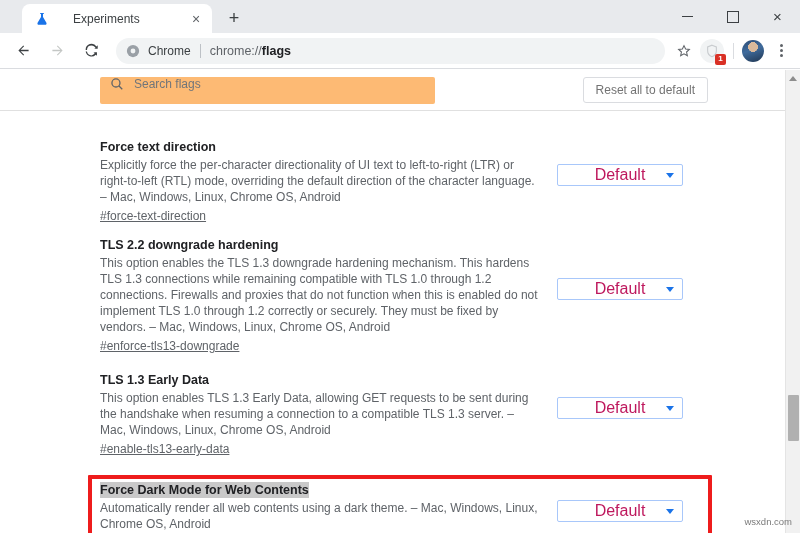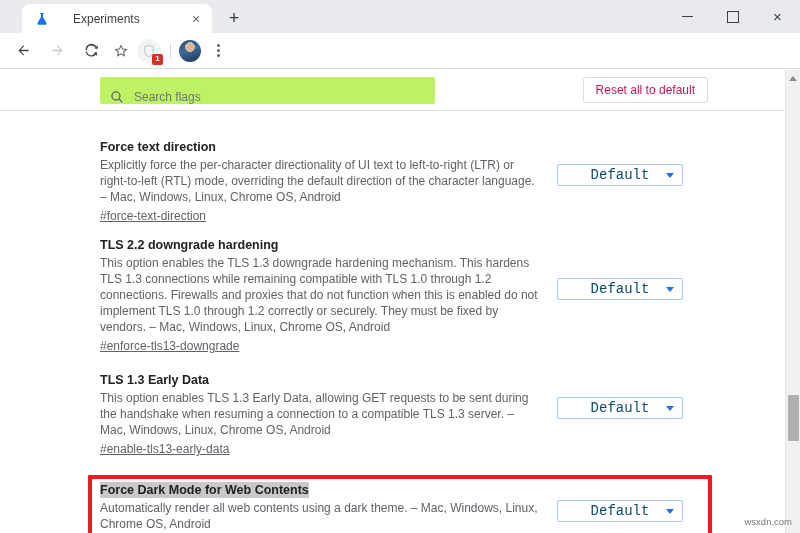--- a/index.html
+++ b/index.html
@@ -106,33 +106,33 @@
     position: absolute; left:0; top: 70px; right: 0; bottom: 0;
     background: #fff; overflow: hidden;
   }
   .flags-header {
     height: 41px; background:#fff;
     display:flex; align-items:center; padding: 0 0 0 100px;
     border-bottom: 1px solid #e0e0e0;
     position: relative; z-index: 3;
   }
   .searchbox {
-    width: 335px; height: 27px; background:#bef264; border-radius: 2px;
-    display:flex; align-items:flex-end; padding: 0 10px;
+    width: 335px; height: 27px; background:#fdba74; border-radius: 2px;
+    display:flex; align-items:flex-start; padding: 0 10px;
   }
   .searchbox .sicon { width: 14px; height:14px; flex:0 0 14px; }
   .searchbox input {
     border: 0; outline: 0; background: transparent; margin-left: 10px;
     font-family: inherit; font-size: 12px; color: #202124; width: 100%;
   }
   .searchbox input::placeholder { color:#70757a; }
   .reset-btn {
     position: absolute; right: 92px; top: 7px;
     height: 26px; padding: 0 12px; border: 1px solid #dadce0;
-    background: #fff; border-radius: 3px; color: #be185d;
+    background: #fff; border-radius: 3px; color: #737373;
     font-family: inherit; font-size: 12px; display:flex;
     align-items:center; cursor: pointer;
   }
 
   .flaglist {
     position: absolute; left:0; right: 0; top: 33px; bottom: 0;
     overflow: hidden;
   }
 
   .flag {
@@ -155,21 +155,21 @@
   .flag-select-wrap {
     flex: 0 0 auto; margin-left: 19px; display:flex; align-items:center;
   }
   .flag-select {
     width: 126px; height: 22px; border: 1px solid #a8c7fa;
     background: #fff; border-radius: 2px;
     display: flex; align-items: center; justify-content: center;
     position: relative;
   }
   .flag-select span {
-    font-size: 14px; color: #0c4a6e; font-family: Liberation Mono, monospace;
+    font-size: 16px; color: #be185d;
   }
   .flag-select .caret {
     position: absolute; right: 8px; top: 50%; margin-top: -2px;
     width: 0; height: 0;
     border-left: 4px solid transparent; border-right: 4px solid transparent;
     border-top: 5px solid #1a73e8;
   }
 
   
   #row0 { position:absolute; top: 34px; left:0; right:0; }
@@ -248,20 +248,31 @@
       <svg width="17" height="17" viewBox="0 0 20 20">
         <path d="M4 9.2h9.4L9.3 5.1l.9-.9L16 10l-5.8 5.8-.9-.9 4.1-4.1H4z" fill="#c4c7c5"></path>
       </svg>
     </div>
     <div class="tb-icon">
       <svg width="17" height="17" viewBox="0 0 20 20">
         <path d="M10 4.2c2.1 0 3.9 1.2 4.8 2.9l-1.7 0.9h4.2V3.8l-1.4 1.4A7 7 0 0 0 3.1 9.3h1.6A5.4 5.4 0 0 1 10 4.2zm0 11.6a5.4 5.4 0 0 1-5.3-4.5H3.1a7 7 0 0 0 11.9 3.6l1.4 1.4v-4.2h-4.2l1.7.9A5.4 5.4 0 0 1 10 15.8z" fill="#3c4043"></path>
       </svg>
     </div>
 
+    <div class="omnibox">
+      <span class="omni-chrome-ico">
+        <svg width="14" height="14" viewBox="0 0 16 16">
+          <circle cx="8" cy="8" r="7" fill="#9aa0a6"></circle>
+          <circle cx="8" cy="8" r="2.8" fill="#f1f3f4"></circle>
+        </svg>
+      </span>
+      <span class="omni-chip">Chrome</span>
+      <span class="omni-sep"></span>
+      <span class="omni-url"><span>chrome://</span><b>flags</b></span>
+    </div>
 
     <div class="star">
       <svg width="16" height="16" viewBox="0 0 20 20">
         <path d="M10 3.3l2 4.3 4.7.5-3.5 3.2 1 4.6L10 13.5 5.8 15.9l1-4.6L3.3 8.1l4.7-.5z" fill="none" stroke="#5f6368" stroke-width="1.3"></path>
       </svg>
     </div>
 
     <div class="ext-wrap">
       <span class="ext-circle">
         <svg width="14" height="14" viewBox="0 0 16 16">

